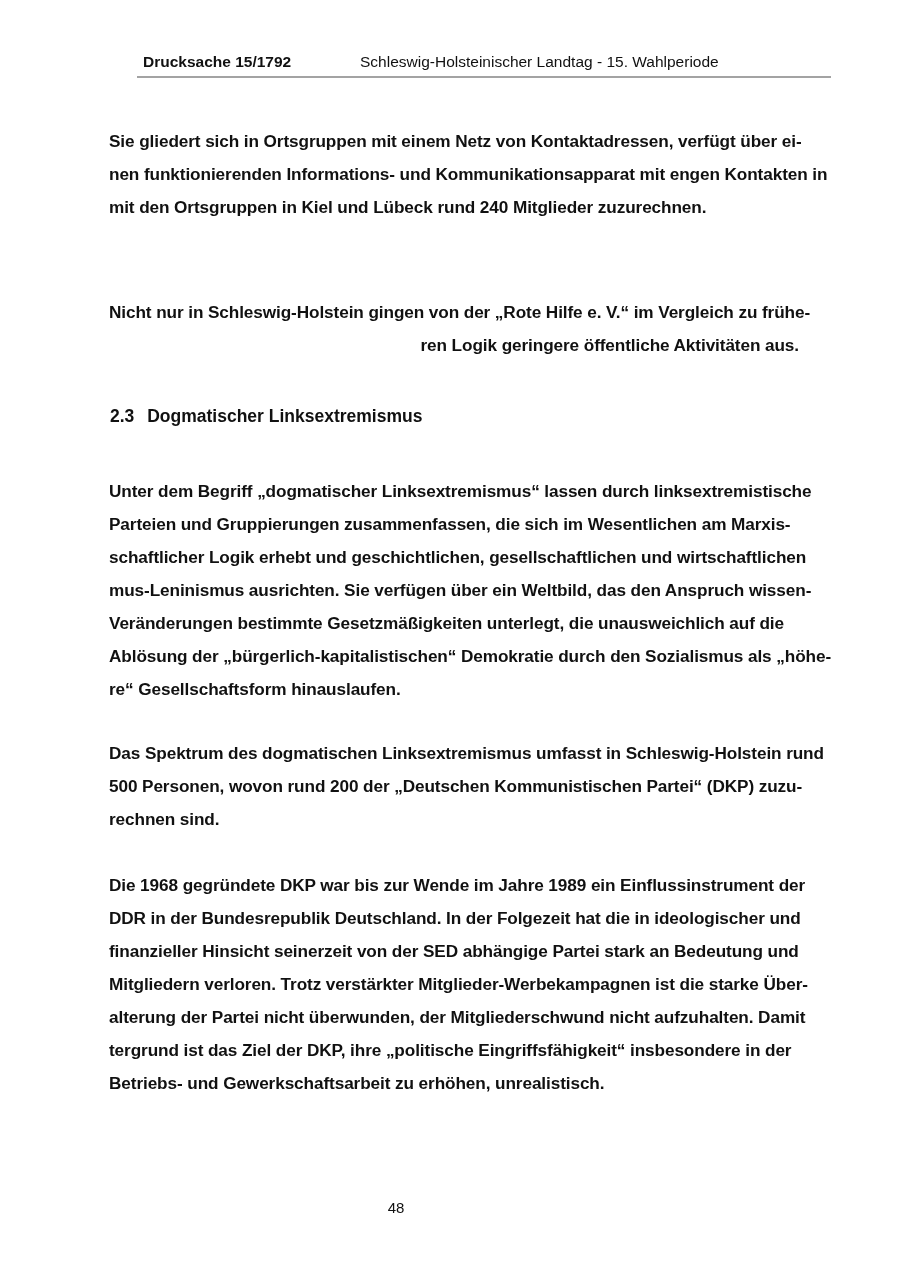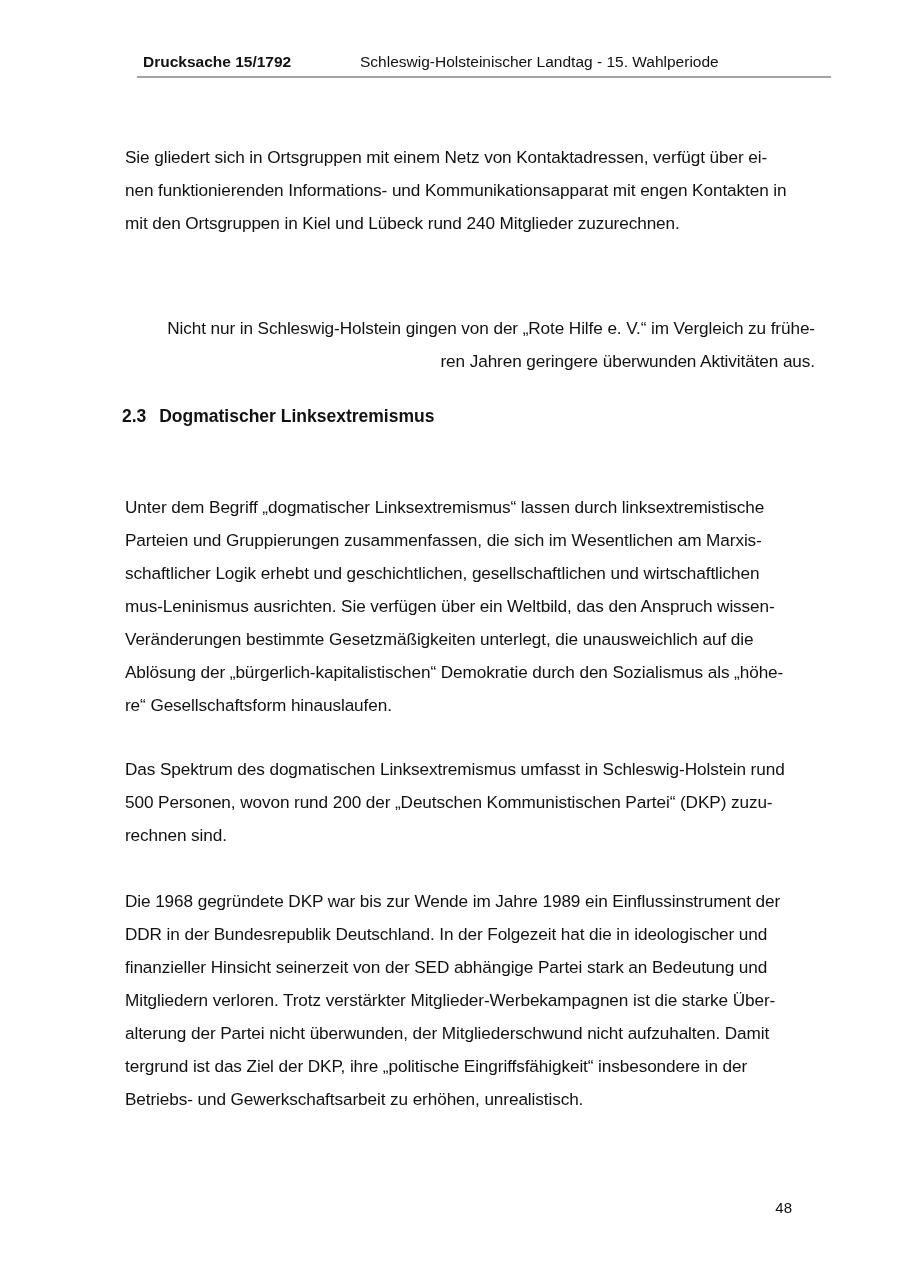--- a/index.html
+++ b/index.html
@@ -35,64 +35,65 @@
       position: absolute;
       left: 223px;
       top: 3px;
     }
     .body-text {
       position: absolute;
       left: 109px;
       width: 690px;
       font-size: 17.2px;
       line-height: 33px;
-      margin: 16px;
+      margin: 0;
       letter-spacing: -0.1px;
+      font-weight: bold;
     }
     .line {
       display: block;
       white-space: nowrap;
     }
     .section-heading {
       position: absolute;
-      left: 122px;
+      left: 110px;
       top: 406px;
       font-size: 17.5px;
       font-weight: bold;
       margin: 0;
     }
     .section-heading .num {
       margin-right: 8px;
     }
     .page-number {
       position: absolute;
       left: 0;
       width: 792px;
       top: 1199px;
-      text-align: right;
+      text-align: center;
       font-size: 15px;
     }
   </style>
 </head>
 <body>
 
 <div class="header">
   <span class="doc-number">Drucksache 15/1792</span>
   <span class="parliament">Schleswig-Holsteinischer Landtag - 15. Wahlperiode</span>
 </div>
 
 <p class="body-text" style="top:125px;">
   <span class="line">Sie gliedert sich in Ortsgruppen mit einem Netz von Kontaktadressen, verfügt über ei-</span>
   <span class="line">nen funktionierenden Informations- und Kommunikationsapparat mit engen Kontakten in</span>
   <span class="line">mit den Ortsgruppen in Kiel und Lübeck rund 240 Mitglieder zuzurechnen.</span>
 </p>
 
 <p class="body-text" style="top:296px;text-align:right;">
   <span class="line">Nicht nur in Schleswig-Holstein gingen von der „Rote Hilfe e. V.“ im Vergleich zu frühe-</span>
-  <span class="line">ren Jahren geringere überwunden Aktivitäten aus.</span>
+  <span class="line">ren Logik geringere öffentliche Aktivitäten aus.</span>
 </p>
 
 <h2 class="section-heading">
   <span class="num">2.3</span>
   <span>Dogmatischer Linksextremismus</span>
 </h2>
 
 <p class="body-text" style="top:475px;">
   <span class="line">Unter dem Begriff „dogmatischer Linksextremismus“ lassen durch linksextremistische</span>
   <span class="line">Parteien und Gruppierungen zusammenfassen, die sich im Wesentlichen am Marxis-</span>

